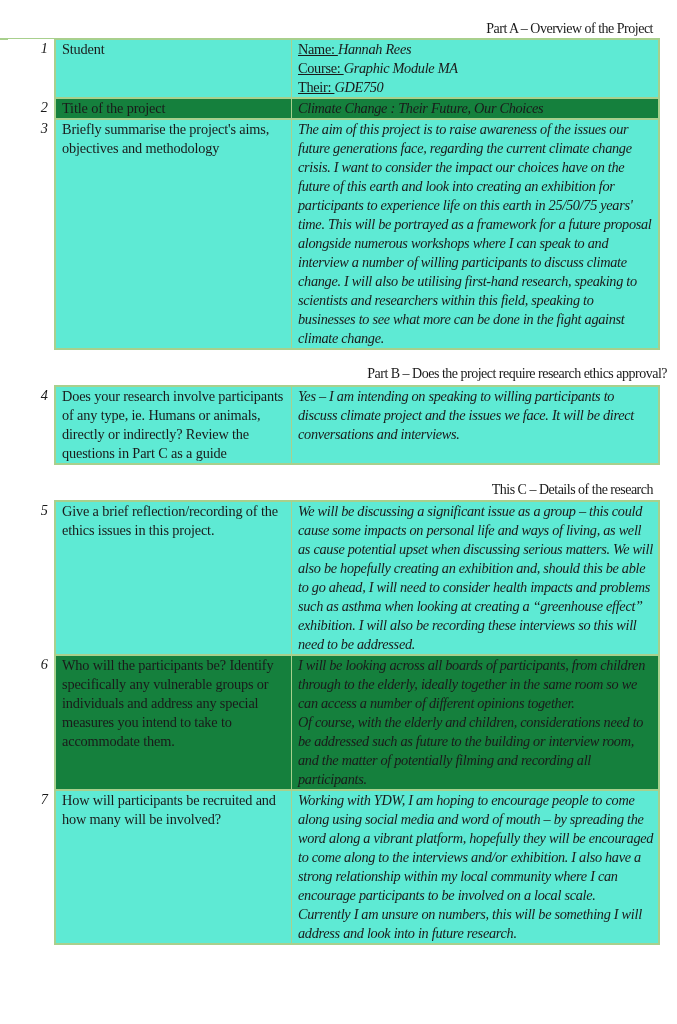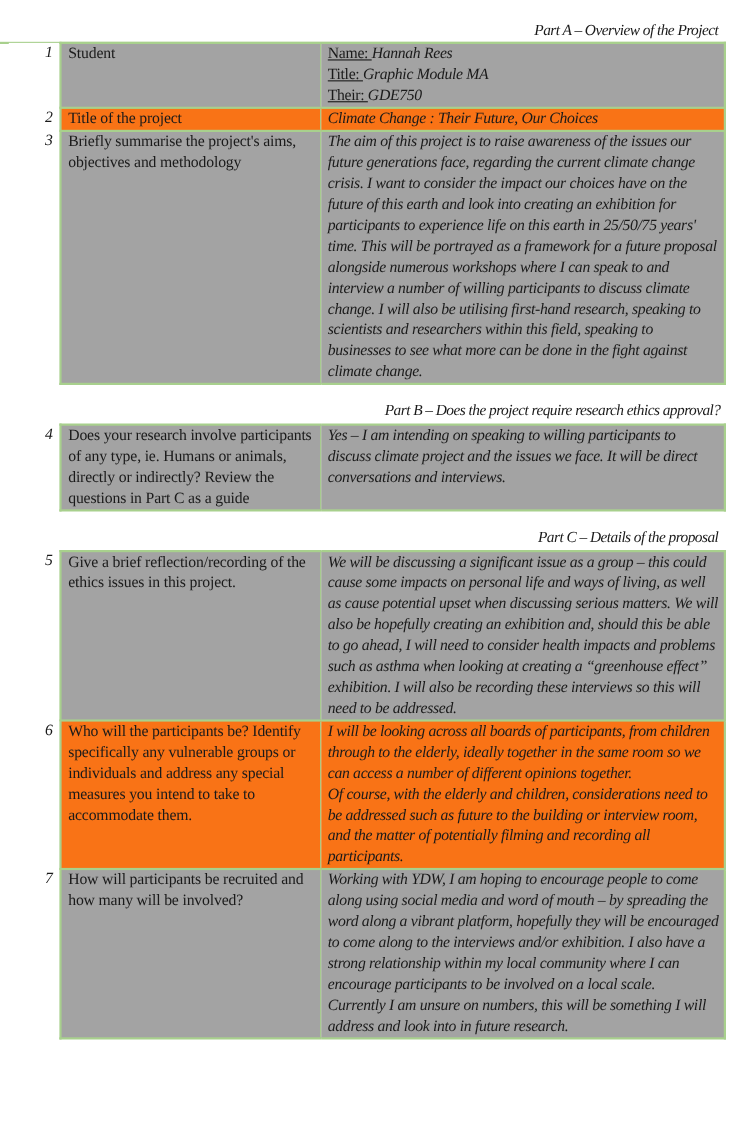--- a/index.html
+++ b/index.html
@@ -16,21 +16,20 @@
     color: #1a1a1a;
   }
   .page {
     position: absolute;
     left: 0;
     top: 0;
     width: 677px;
   }
   .part-heading {
     position: absolute;
-    font-style: italic;
     font-size: 14px;
     letter-spacing: -0.5px;
     line-height: 18px;
     white-space: nowrap;
   }
   .top-rule {
     position: absolute;
     left: 0;
     top: 38px;
     width: 660px;
@@ -64,70 +63,70 @@
     border: 2px solid #a8d08d;
     border-right-width: 1px;
     letter-spacing: -0.15px;
   }
   td.a {
     border: 2px solid #a8d08d;
     border-left-width: 1px;
     font-style: italic;
     letter-spacing: -0.3px;
   }
-  tr.green td.q, tr.green td.a { background: #a3a3a3; }
-  tr.white td.q, tr.white td.a { background: #f97316; }
+  tr.green td.q, tr.green td.a { background: #5eead4; }
+  tr.white td.q, tr.white td.a { background: #15803d; }
   .upright { font-style: normal; text-decoration: underline; }
   .line { display: block; }
 </style>
 </head>
 <body>
 
 <div class="page">
 
   <div class="part-heading" style="right:24px; top:20px;">Part A – Overview of the Project</div>
   <div class="top-rule"></div>
 
   <table class="form" style="top:38px;">
     <tbody>
         <tr class="green">
       <td class="num">1</td>
       <td class="q">Student</td>
       <td class="a">
         <span class="line"><span class="upright">Name: </span><span>Hannah Rees</span></span>
-        <span class="line"><span class="upright">Title: </span><span>Graphic Module MA</span></span>
+        <span class="line"><span class="upright">Course: </span><span>Graphic Module MA</span></span>
         <span class="line"><span class="upright">Their: </span><span>GDE750</span></span>
       </td>
     </tr>
     <tr class="white">
       <td class="num">2</td>
       <td class="q">Title of the project</td>
       <td class="a">Climate Change : Their Future, Our Choices</td>
     </tr>
     <tr class="green">
       <td class="num">3</td>
       <td class="q">Briefly summarise the project's aims, objectives and methodology</td>
       <td class="a">The aim of this project is to raise awareness of the issues our future generations face, regarding the current climate change crisis. I want to consider the impact our choices have on the future of this earth and look into creating an exhibition for participants to experience life on this earth in 25/50/75 years' time. This will be portrayed as a framework for a future proposal alongside numerous workshops where I can speak to and interview a number of willing participants to discuss climate change. I will also be utilising first-hand research, speaking to scientists and researchers within this field, speaking to businesses to see what more can be done in the fight against climate change.</td>
     </tr>
   </tbody>
     </table>
 
-  <div class="part-heading" style="right:22px; top:365px;">Part B – Does the project require research ethics approval?</div>
+  <div class="part-heading" style="right:10px; top:365px;">Part B – Does the project require research ethics approval?</div>
 
   <table class="form" style="top:385px;">
     <tbody>
         <tr class="green">
       <td class="num">4</td>
       <td class="q">Does your research involve participants of any type, ie. Humans or animals, directly or indirectly? Review the questions in Part C as a guide</td>
       <td class="a">Yes – I am intending on speaking to willing participants to discuss climate project and the issues we face. It will be direct conversations and interviews.</td>
     </tr>
   </tbody>
     </table>
 
-  <div class="part-heading" style="right:24px; top:481px;">Part C – Details of the proposal</div>
+  <div class="part-heading" style="right:24px; top:481px;">This C – Details of the research</div>
 
   <table class="form" style="top:500px;">
     <tbody>
         <tr class="green">
       <td class="num">5</td>
       <td class="q">Give a brief reflection/recording of the ethics issues in this project.</td>
       <td class="a">We will be discussing a significant issue as a group – this could cause some impacts on personal life and ways of living, as well as cause potential upset when discussing serious matters. We will also be hopefully creating an exhibition and, should this be able to go ahead, I will need to consider health impacts and problems such as asthma when looking at creating a “greenhouse effect” exhibition. I will also be recording these interviews so this will need to be addressed.</td>
     </tr>
     <tr class="white">
       <td class="num">6</td>

